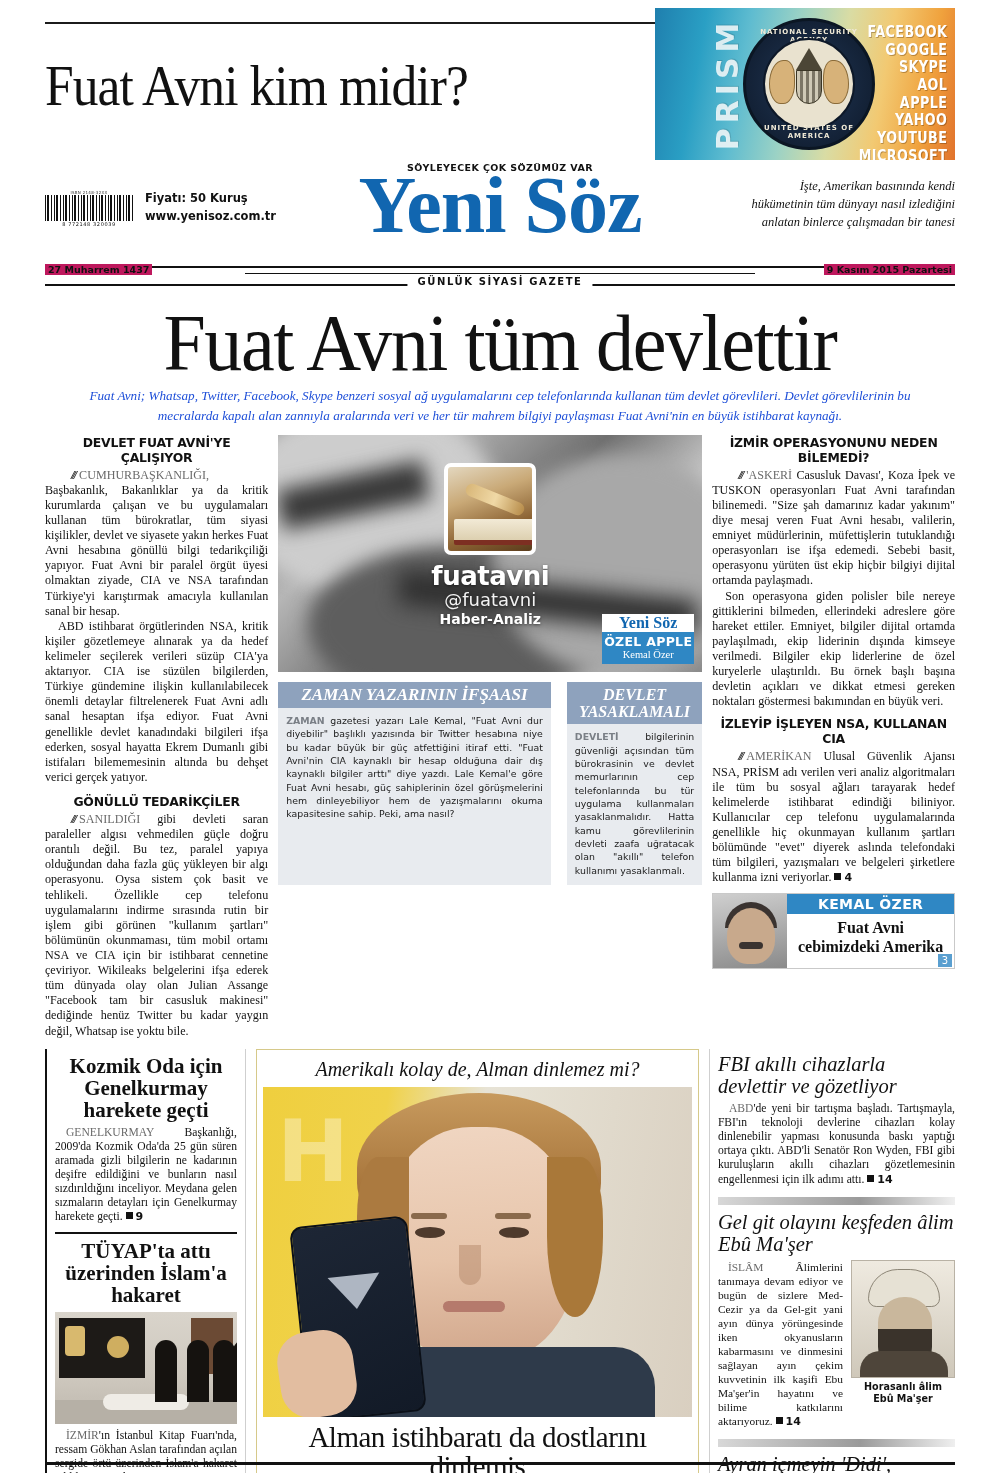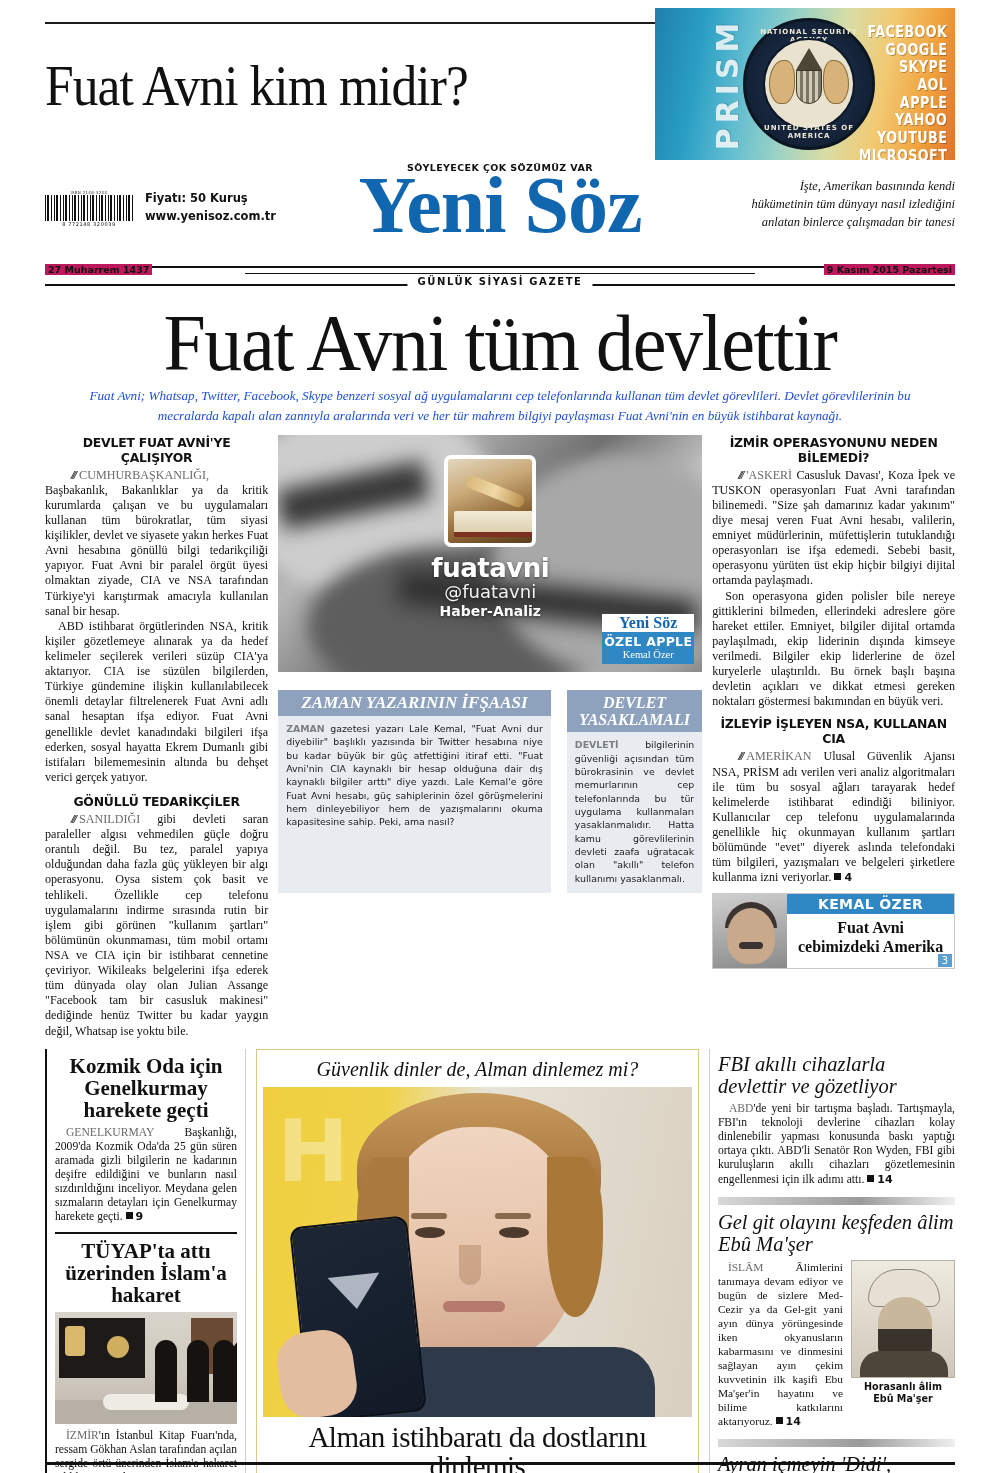--- a/index.html
+++ b/index.html
@@ -150,21 +150,21 @@
     background:linear-gradient(135deg,#8d8d8d 0%,#b6b6b6 25%,#6f6f6f 50%,#cfcfcf 72%,#8a8a8a 100%);
   }
   .photo-main .blob1, .photo-main .blob2, .photo-main .blob3 {
     position:absolute; border-radius:50%; filter:blur(9px);
   }
   .photo-main .blob1 { left:-40px; top:-30px; width:260px; height:190px; background:#cdcdcd; }
   .photo-main .blob2 { left:30px; top:110px; width:300px; height:160px; background:#5e5e5e; }
   .photo-main .blob3 { right:-50px; top:20px; width:260px; height:220px; background:#a8a8a8; }
   .photo-main .dk1 { position:absolute; left:0; top:40px; width:150px; height:40px; background:#3a3a3a; filter:blur(10px); transform:rotate(-12deg); }
   .photo-main .dk2 { position:absolute; left:120px; top:150px; width:300px; height:34px; background:#2f2f2f; filter:blur(11px); transform:rotate(6deg); }
-  .tw-overlay { position:absolute; left:0; right:0; top:20px; text-align:center; }
+  .tw-overlay { position:absolute; left:0; right:0; top:28px; text-align:center; }
   .tw-avatar {
     width:92px; height:92px; margin:0 auto; border:4px solid #fff; border-radius:7px;
     background:linear-gradient(160deg,#e3d7bf 0%,#c9a977 35%,#8c6333 70%,#5a3c1c 100%);
     position:relative; overflow:hidden;
   }
   .tw-avatar .pen {
     position:absolute; left:16px; top:26px; width:62px; height:13px; border-radius:7px;
     background:linear-gradient(90deg,#d8b678,#f0d9a6,#b78c4a); transform:rotate(22deg);
   }
   .tw-avatar .book {
@@ -186,21 +186,21 @@
   .ozelhaber { position:absolute; right:8px; bottom:8px; width:92px; text-align:center; }
   .ozelhaber .yslogo {
     font-family:"Liberation Serif", serif; font-weight:bold; font-size:16px; color:#1166b0;
     background:#fff; line-height:1.1;
   }
   .ozelhaber .band { background:#2f87c4; color:#fff; padding:2px 0 4px; }
   .ozelhaber .band .t1 { font-family:"DejaVu Sans", sans-serif; font-weight:bold; font-size:12.5px; letter-spacing:0.3px; }
   .ozelhaber .band .t2 { font-family:"Liberation Serif", serif; font-size:10.5px; }
 
   
-  .subboxes { display:flex; gap:16px; margin-top:18px; }
+  .subboxes { display:flex; gap:16px; margin-top:10px; }
   .subbox { background:#e8ebef; }
   .subbox.a { width:278px; }
   .subbox.b { width:138px; }
   .subbox .bh {
     background:#8ea2bd; color:#fff; text-align:center; padding:4px 3px;
     font-family:"Liberation Serif", serif; font-weight:bold; font-style:italic; font-size:17px; line-height:1.08;
   }
   .subbox.b .bh { font-size:16px; }
   .subbox .bt {
     padding:6px 8px 8px; font-family:"DejaVu Sans", sans-serif; font-size:9.4px; line-height:1.42;
@@ -517,21 +517,21 @@
       </div>
       <div class="mini-body">
         <p><span class="sc">İZMİR</span><span>'ın İstanbul Kitap Fuarı'nda, ressam Gökhan Aslan tarafından açılan sergide örtü üzerinden İslam'a hakaret edildi. Genel Yayın Yönetmeniz Kemal Özer imza programını iptal etti ve yazar ile yayınevlerine sizde çekilin çağrısında bulundu.</span>
           
         </p>
       </div>
 
     </div>
 
     <div class="low-c">
-      <div class="merkel-kicker">Güvenlik dinler de, Alman dinlemez mi?</div>
+      <div class="merkel-kicker">Amerikalı kolay de, Alman dinlemez mi?</div>
       <div class="photo-merkel">
         <div class="bgtext">H</div>
         <div class="hair"></div>
         <div class="face"></div>
         <div class="hair-l"></div>
         <div class="hair-r"></div>
         <div class="brow-l"></div>
         <div class="brow-r"></div>
         <div class="eye-l"></div>
         <div class="eye-r"></div>

